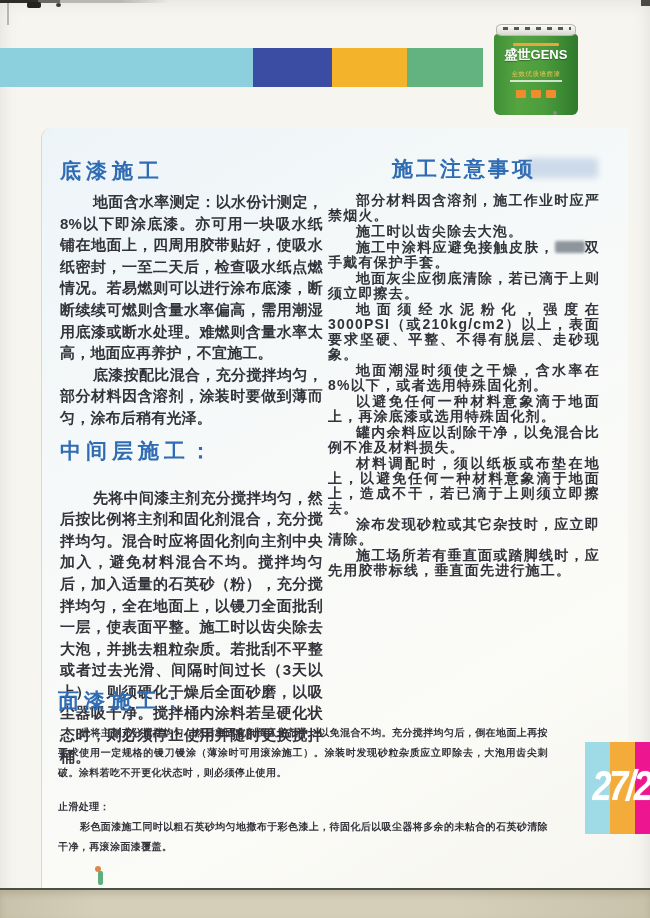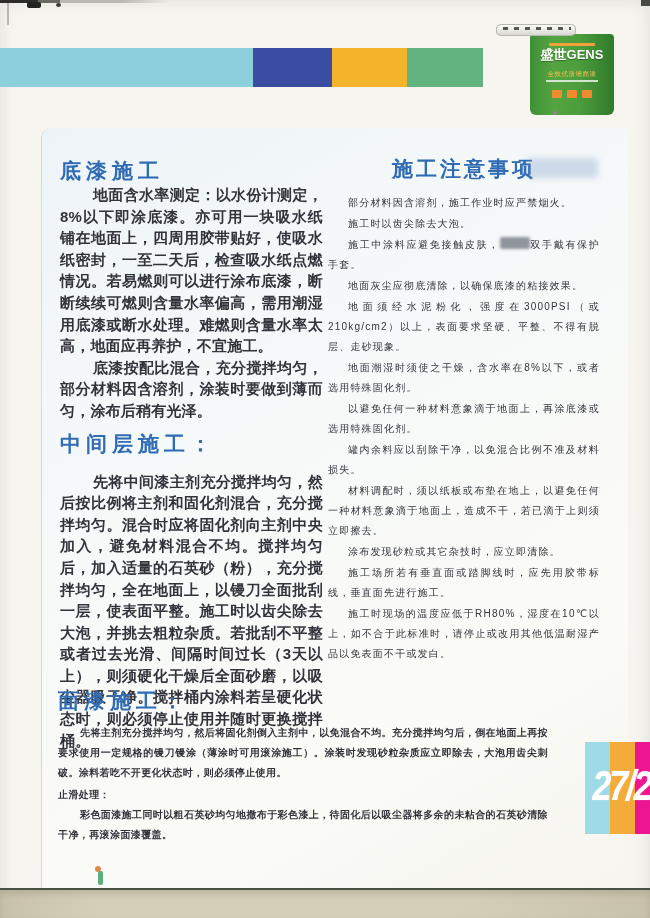--- a/index.html
+++ b/index.html
@@ -29,54 +29,54 @@
   .header-bar .seg4 { width:76px;  background:#62b37f; }
   
   .can { position:absolute; left:494px; top:24px; width:84px; height:91px; }
   .can-lid { position:absolute; left:2px; top:0; width:80px; height:12px;
     background:linear-gradient(180deg,#fbfbf8,#d9d9d2); border-radius:6px/4px;
     border:1px solid #b8b8ae; }
   .can-lid::after { content:""; position:absolute; left:6px; top:2px; width:68px; height:3px;
     background:repeating-linear-gradient(90deg,#55584f 0 5px,transparent 5px 11px); }
   .can-body { position:absolute; left:0; top:10px; width:84px; height:81px;
     background:linear-gradient(90deg,#3f8f37,#55a441 28%,#4b9c3c 60%,#2f7a2c);
-    border-radius:4px 4px 6px 6px; padding-top:9px; text-align:center; overflow:hidden;margin-left:36px; }
+    border-radius:4px 4px 6px 6px; padding-top:9px; text-align:center; overflow:hidden; }
   .can-accent { width:46px; height:3px; margin:0 auto 2px auto; background:#f0a23c; border-radius:1px; }
   .can-brand { color:#ffffff; font-weight:bold; font-size:13px; letter-spacing:0; line-height:14px;
     text-shadow:0 1px 1px rgba(0,0,0,.35); }
   .can-sub { color:#f5c251; font-size:6.5px; line-height:9px; margin-top:7px; letter-spacing:.5px; }
   .can-subline { width:52px; height:2px; margin:2px auto 0 auto; background:rgba(255,255,255,.75); }
   .can-badges { margin-top:8px; display:flex; justify-content:center; gap:5px; }
   .can-badges span { width:10px; height:8px; background:#ef8c2e; border-radius:1px; display:inline-block; }
   
   .panel { position:absolute; left:42px; top:128px; width:586px; height:760px;
     background:linear-gradient(150deg,#edf4f8 0%,#f6f9f9 35%,#fbfbf7 75%,#f6f5ef 100%);
     border-radius:10px 4px 0 0; box-shadow:-1px 0 0 rgba(150,165,175,.35); }
   
   .h-blue { color:#2f6cb3; font-weight:bold; font-size:21px; letter-spacing:5px; line-height:26px; }
   
   .col-left { position:absolute; left:60px; top:158px; width:263px; color:#33333b; }
-  .col-left .h-blue { }
+  .col-left .h-blue { margin-bottom:7px; }
   .col-left p { font-size:15px; font-weight:600; line-height:21.6px; text-align:justify;
     text-indent:2.2em; letter-spacing:.2px; }
-  .col-left .h2 { margin-top:9px; margin-bottom:14px; }
+  .col-left .h2 { margin-top:9px; margin-bottom:23px; }
   .col-right { position:absolute; left:328px; top:156px; width:272px; color:#33333b; }
   .col-right .h-blue { text-align:center; letter-spacing:3px; margin-bottom:11px; }
-  .col-right p { font-size:10px; font-weight:400; line-height:20px; text-align:justify;
+  .col-right p { font-size:14px; font-weight:700; line-height:15px; text-align:justify;
     text-indent:2em; letter-spacing:1.2px; margin-bottom:1px; }
   .ghost { position:absolute; left:198px; top:2px; width:72px; height:20px;
     background:rgba(100,140,195,.28); filter:blur(3px); border-radius:3px; }
   .redact { display:inline-block; width:30px; height:12px; background:#8f959d;
     border-radius:2px; filter:blur(1.5px); vertical-align:-1px; }
   
   .bottom-sec { position:absolute; left:58px; top:688px; width:490px; color:#33333b; }
   .bottom-sec .h-blue { margin-bottom:9px; }
   .bottom-sec p { font-size:10px; font-weight:600; line-height:20px; text-align:justify;
     text-indent:2.2em; letter-spacing:.4px; }
-  .bottom-sec .sub { text-indent:0; font-weight:bold; margin-top:2px; }
+  .bottom-sec .sub { text-indent:0; font-weight:bold; margin-top:14px; }
   
   .pagenum { position:absolute; left:545px; top:742px; width:90px; height:92px; display:flex;margin-left:40px; }
   .pagenum .s1 { width:25px; background:#9edbe6; }
   .pagenum .s2 { width:25px; background:#f3ab3a; }
   .pagenum .s3 { width:25px; background:#ee1690; }
   .pagenum .s4 { width:15px; background:#8177b5; }
   .pagenum .num { position:absolute; left:0; top:24px; width:100%; text-align:center;
     color:#ffffff; font-weight:bold; font-style:italic; font-size:34px; letter-spacing:-2px;
     font-family:"Liberation Sans","DejaVu Sans",sans-serif;
     text-shadow:0 0 1px rgba(255,255,255,.6); transform:scaleY(1.25); }
@@ -132,29 +132,28 @@
   </div>
 
   <div class="col-right">
     <div style="position:relative;">
       <div class="h-blue">施工注意事项</div>
       <div class="ghost"></div>
     </div>
     <p>部分材料因含溶剂，施工作业时应严禁烟火。</p>
     <p>施工时以齿尖除去大泡。</p>
     <p><span>施工中涂料应避免接触皮肤，</span><span class="redact"></span><span>双手戴有保护手套。</span></p>
-    <p>地面灰尘应彻底清除，以确保底漆的粘接效果。</p>
+    <p>地面灰尘应彻底清除，若已滴于上则须立即擦去。</p>
     <p>地面须经水泥粉化，强度在3000PSI（或210kg/cm2）以上，表面要求坚硬、平整、不得有脱层、走砂现象。</p>
     <p>地面潮湿时须使之干燥，含水率在8%以下，或者选用特殊固化剂。</p>
     <p>以避免任何一种材料意象滴于地面上，再涂底漆或选用特殊固化剂。</p>
     <p>罐内余料应以刮除干净，以免混合比例不准及材料损失。</p>
     <p>材料调配时，须以纸板或布垫在地上，以避免任何一种材料意象滴于地面上，造成不干，若已滴于上则须立即擦去。</p>
     <p>涂布发现砂粒或其它杂技时，应立即清除。</p>
     <p>施工场所若有垂直面或踏脚线时，应先用胶带标线，垂直面先进行施工。</p>
-    <p>施工时现场的温度应低于RH80%，湿度在10℃以上，如不合于此标准时，请停止或改用其他低温耐湿产品以免表面不干或发白。</p>
   </div>
 
   <div class="bottom-sec">
     <div class="h-blue">面漆施工：</div>
     <p>先将主剂充分搅拌均匀，然后将固化剂倒入主剂中，以免混合不均。充分搅拌均匀后，倒在地面上再按要求使用一定规格的镘刀镘涂（薄涂时可用滚涂施工）。涂装时发现砂粒杂质应立即除去，大泡用齿尖刺破。涂料若吃不开更化状态时，则必须停止使用。</p>
     <p class="sub">止滑处理：</p>
     <p>彩色面漆施工同时以粗石英砂均匀地撒布于彩色漆上，待固化后以吸尘器将多余的未粘合的石英砂清除干净，再滚涂面漆覆盖。</p>
   </div>
 
   <div class="pagenum">

